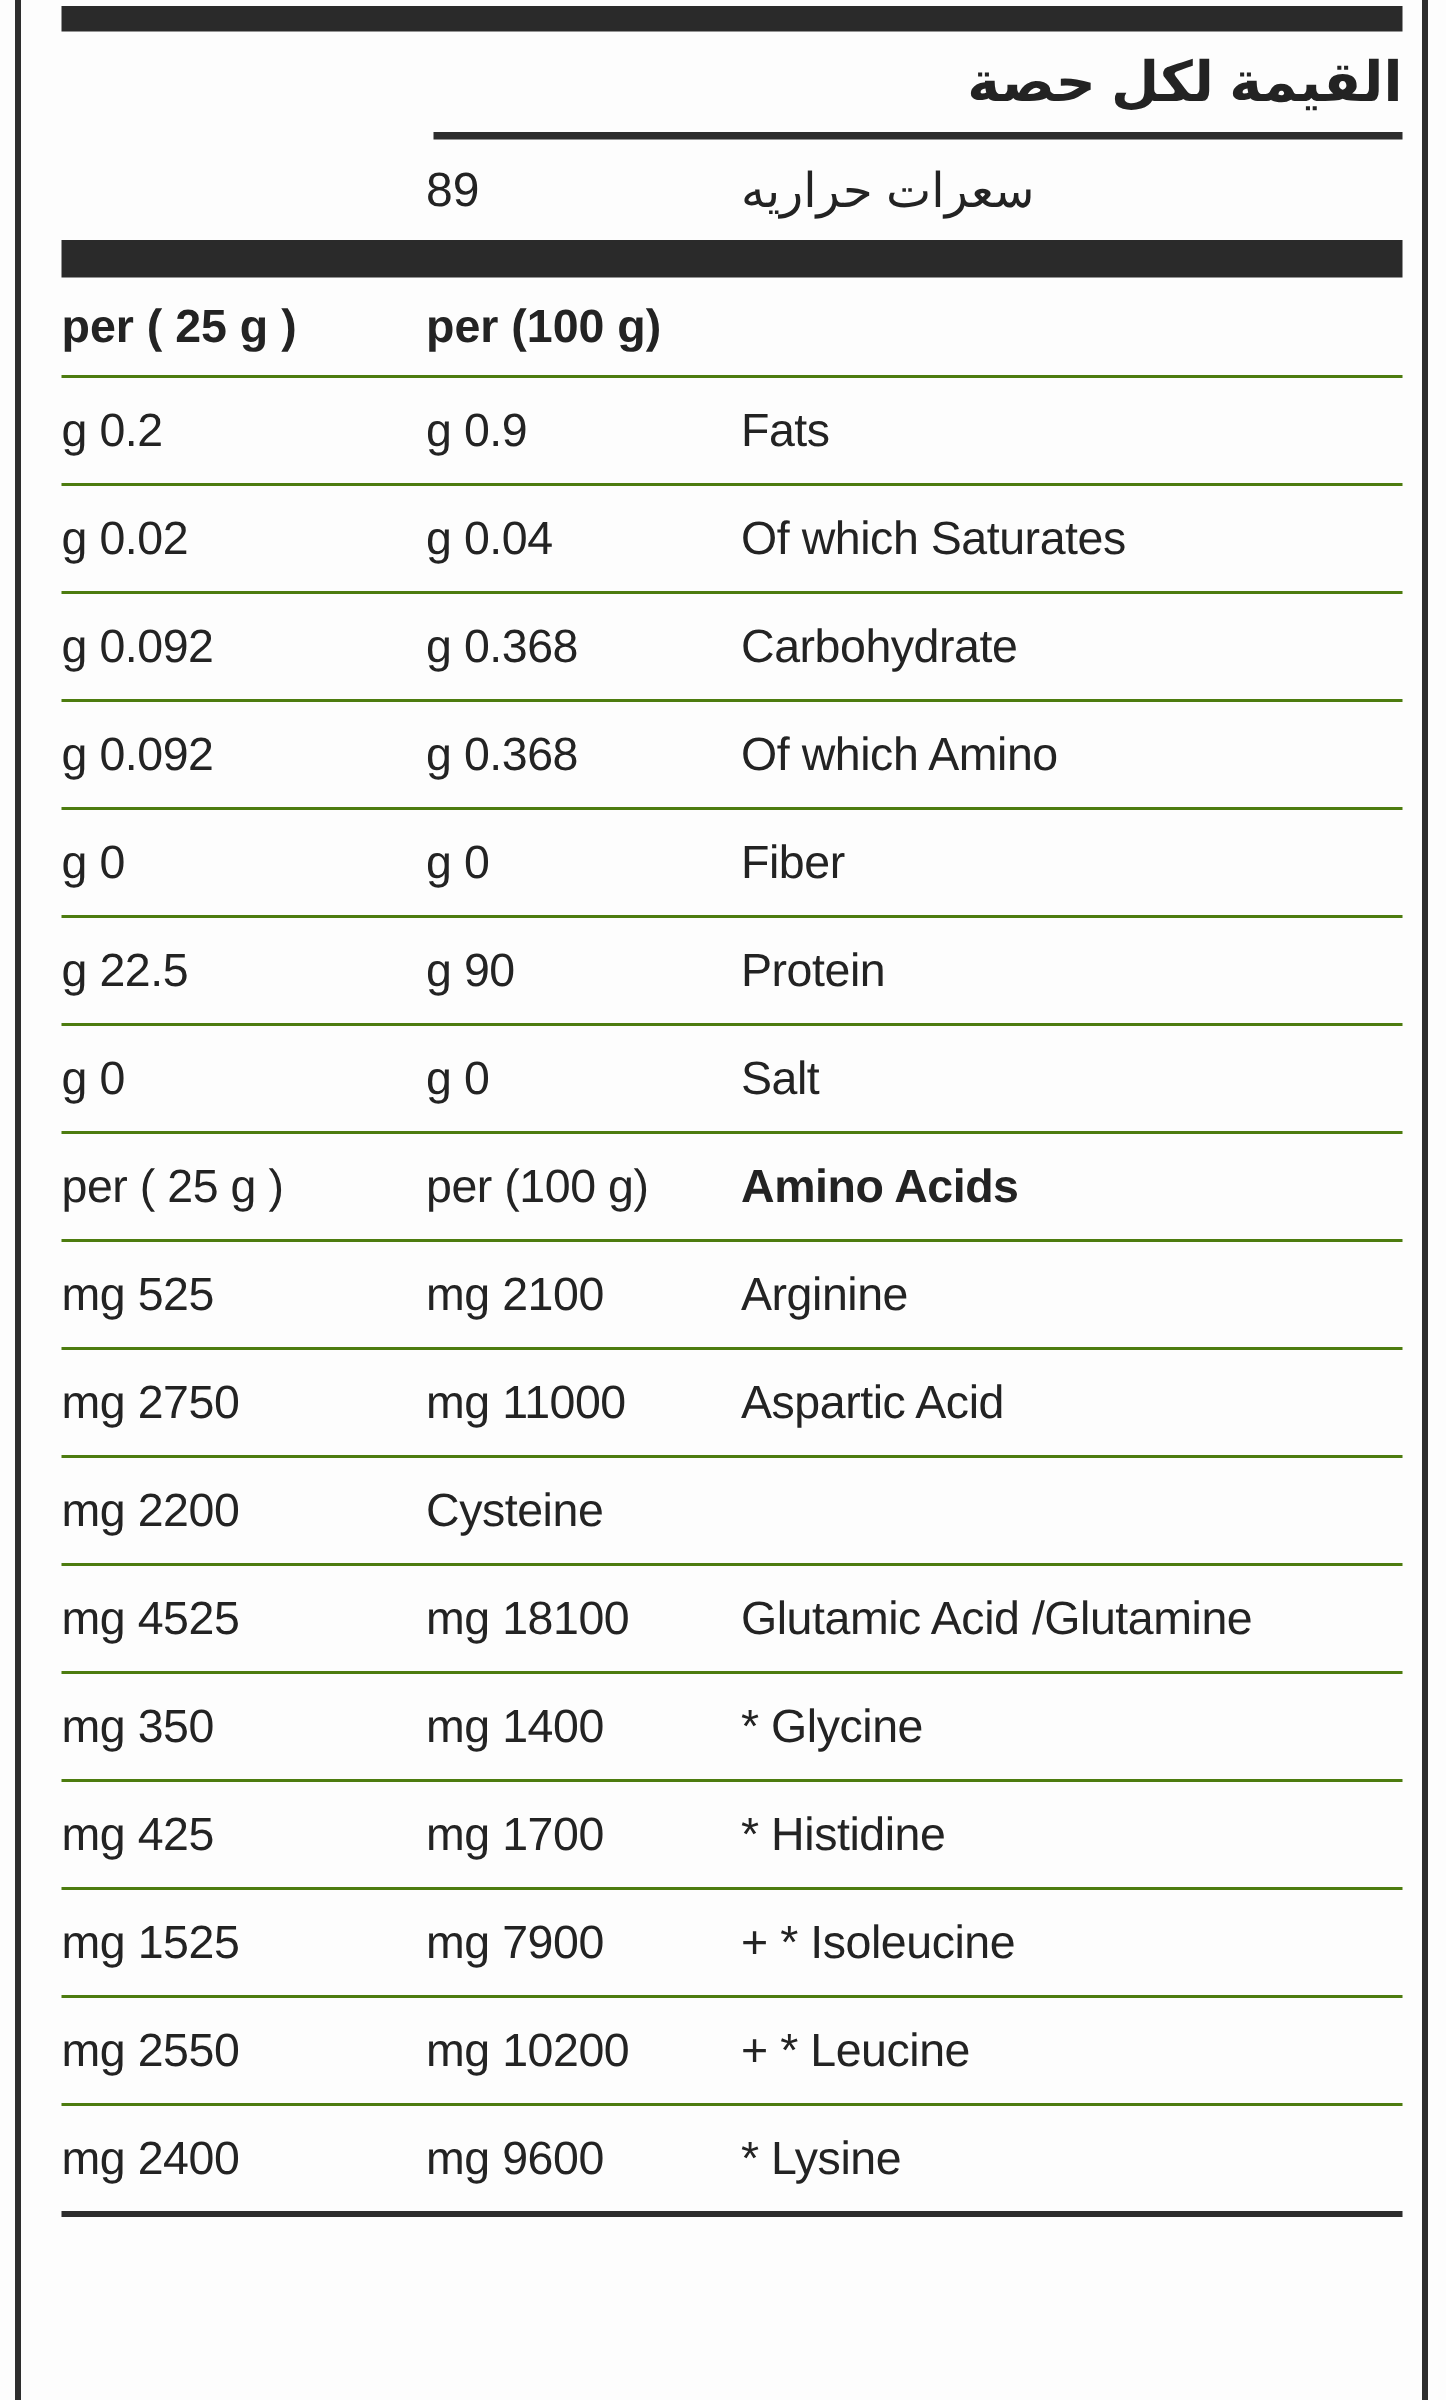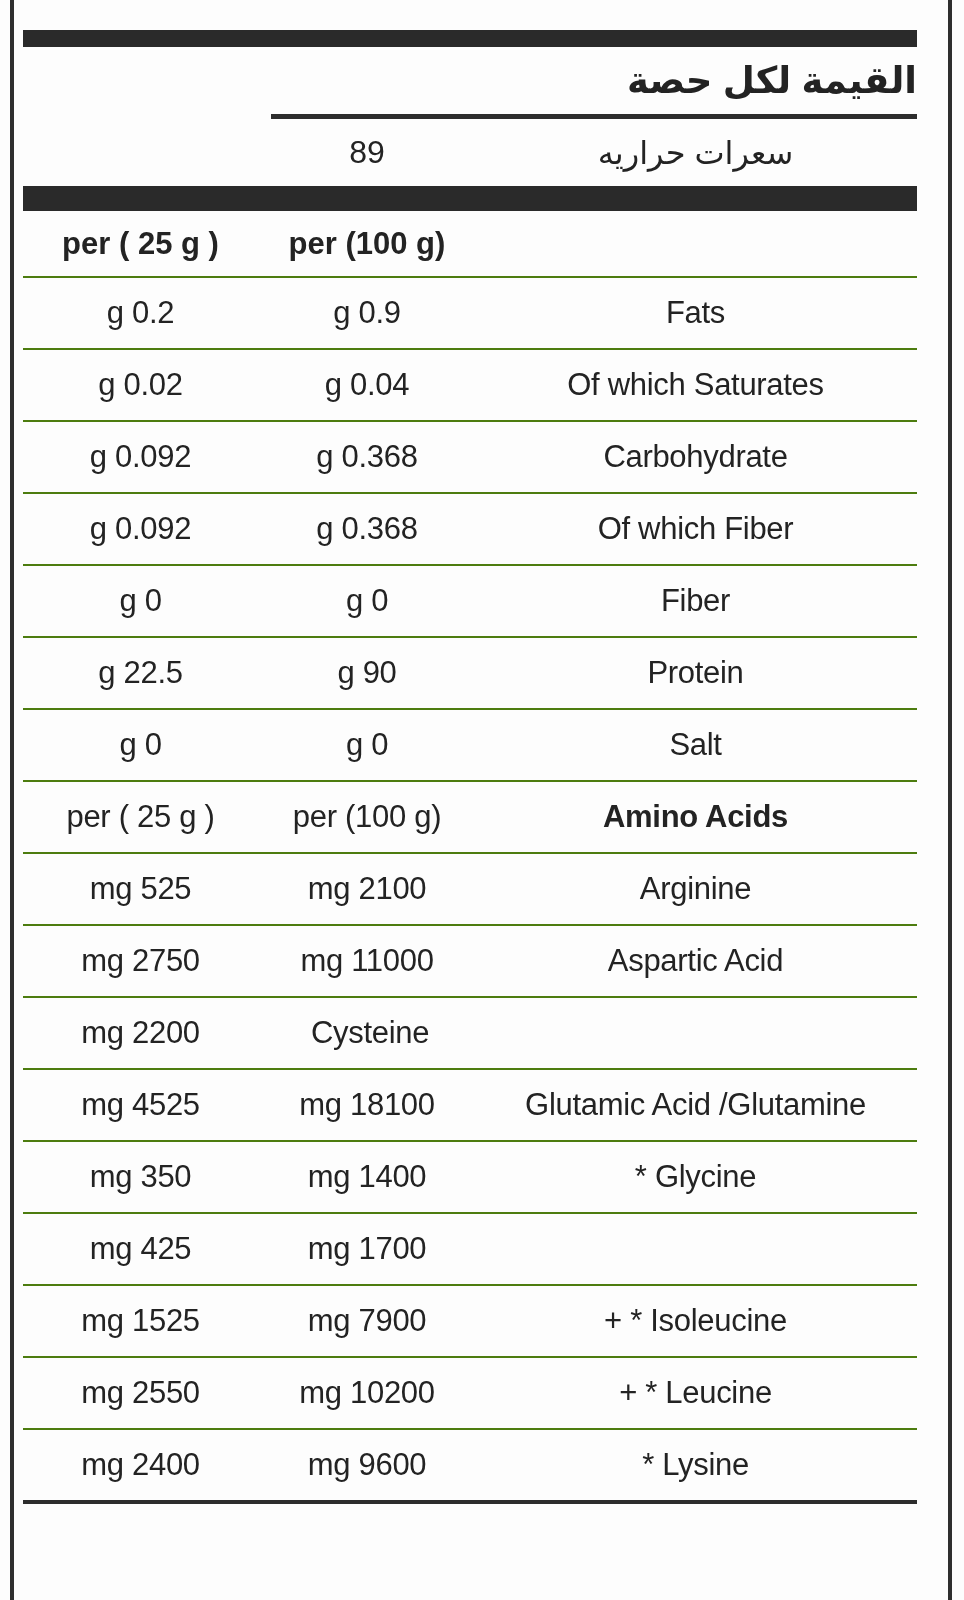--- a/index.html
+++ b/index.html
@@ -7,34 +7,34 @@
     position:relative;
     width:964px;height:1600px;
     background:#fdfdfd;
     font-family:"Liberation Sans","DejaVu Sans",sans-serif;
     color:#232323;
     overflow:hidden;
   }
   .vborder{position:absolute;top:0;bottom:0;width:4px;background:#2e2e2e;}
   .vborder.left{left:10px;}
   .vborder.right{left:948px;}
-  .content{position:absolute;left:23px;top:0;width:894px;margin-top:26px;}
+  .content{position:absolute;left:41px;top:0;width:894px;}
   .bar{background:#2a2a2a;width:100%;}
   .bar.top{height:17px;margin-top:4px;}
   .bar.mid{height:25px;}
   .title-row{
     height:67px;display:flex;justify-content:flex-end;align-items:center;
     font-weight:bold;font-size:37px;letter-spacing:0;
   }
   .partial-rule{height:5px;background:#2d2d2d;margin-left:248px;}
   .grid-row{
     display:grid;grid-template-columns:243px 210px 1fr;
     align-items:center;
   }
-  .grid-row > div{text-align:center;}
+  .grid-row > div{text-align:left;}
   .cal-row{height:67px;font-size:32px;}
   .hdr-row{height:65px;font-size:31px;font-weight:bold;}
   .n-row{
     height:70px;border-top:2px solid #4d7c0f;
     font-size:31px;letter-spacing:-0.3px;
   }
   .closing-rule{height:4px;background:#2d2d2d;}
   .cell-v{padding-right:8px;}
   .cell-label{padding-right:2px;}
   .bold{font-weight:bold;}
@@ -82,21 +82,21 @@
       <div class="cell-label">Of which Saturates</div>
     </div>
     <div class="grid-row n-row">
       <div class="cell-v">g 0.092</div>
       <div class="cell-v">g 0.368</div>
       <div class="cell-label">Carbohydrate</div>
     </div>
     <div class="grid-row n-row">
       <div class="cell-v">g 0.092</div>
       <div class="cell-v">g 0.368</div>
-      <div class="cell-label">Of which Fiber</div>
+      <div class="cell-label">Of which Amino</div>
     </div>
     <div class="grid-row n-row">
       <div class="cell-v">g 0</div>
       <div class="cell-v">g 0</div>
       <div class="cell-label">Fiber</div>
     </div>
     <div class="grid-row n-row">
       <div class="cell-v">g 22.5</div>
       <div class="cell-v">g 90</div>
       <div class="cell-label">Protein</div>
@@ -133,20 +133,21 @@
       <div class="cell-label">Glutamic Acid /Glutamine</div>
     </div>
     <div class="grid-row n-row">
       <div class="cell-v">mg 350</div>
       <div class="cell-v">mg 1400</div>
       <div class="cell-label">* Glycine</div>
     </div>
     <div class="grid-row n-row">
       <div class="cell-v">mg 425</div>
       <div class="cell-v">mg 1700</div>
+      <div class="cell-label">* Histidine</div>
     </div>
     <div class="grid-row n-row">
       <div class="cell-v">mg 1525</div>
       <div class="cell-v">mg 7900</div>
       <div class="cell-label">+ * Isoleucine</div>
     </div>
     <div class="grid-row n-row">
       <div class="cell-v">mg 2550</div>
       <div class="cell-v">mg 10200</div>
       <div class="cell-label">+ * Leucine</div>

